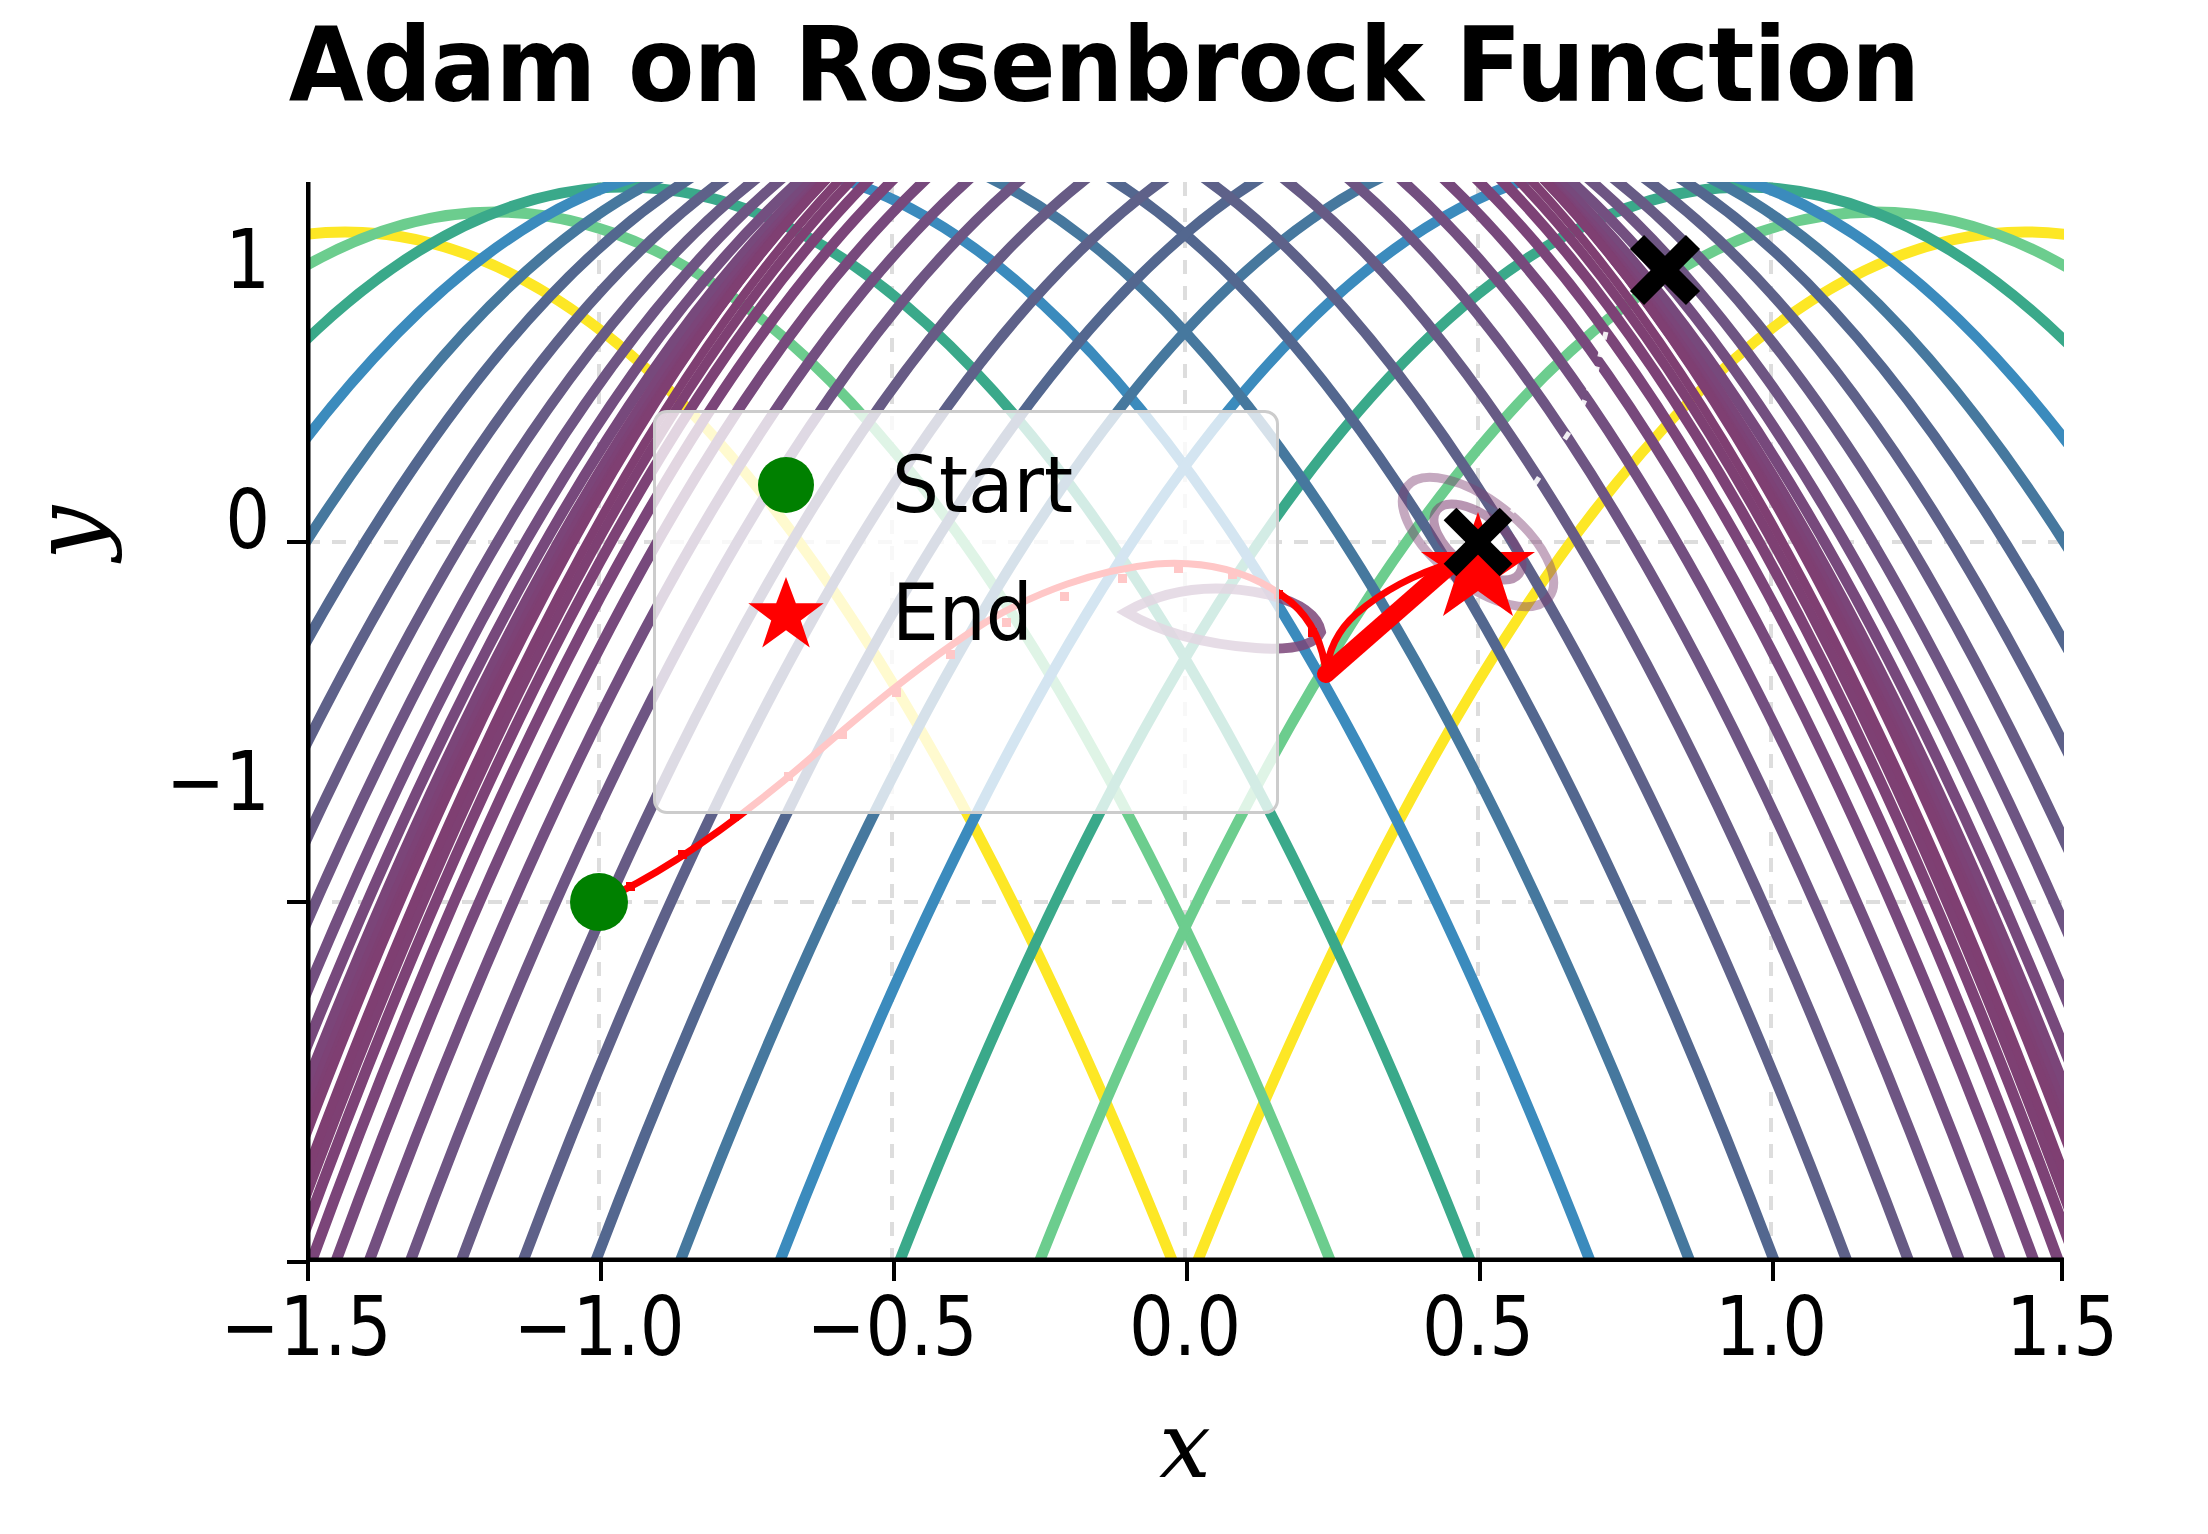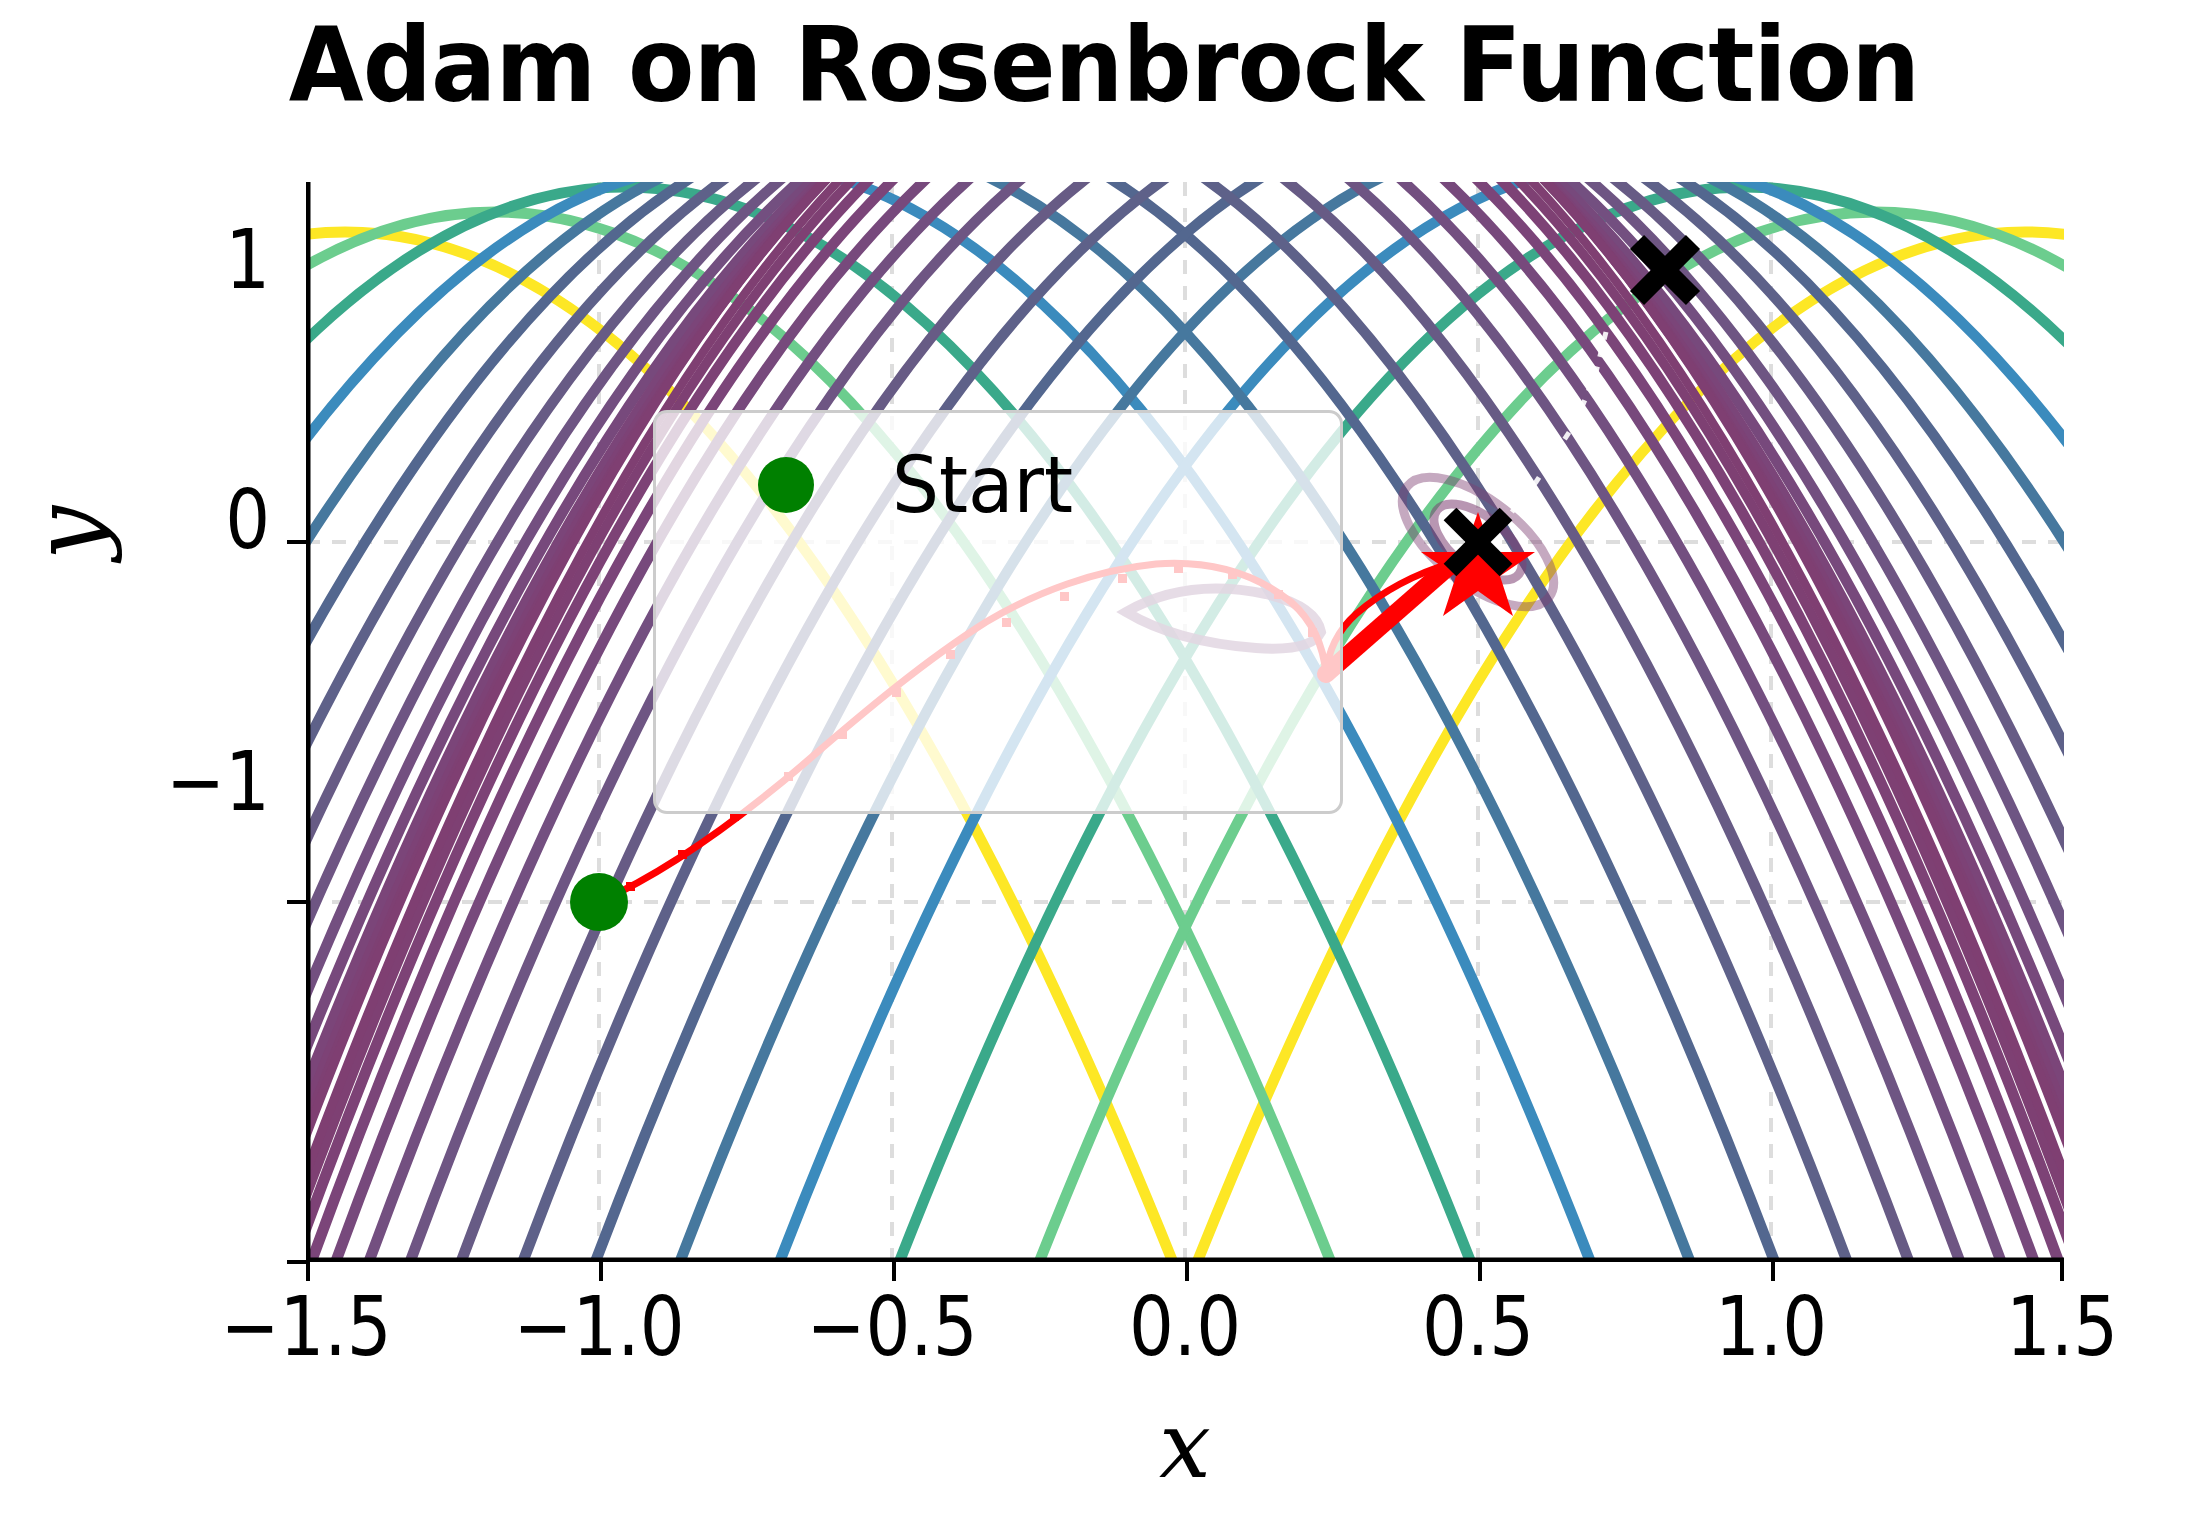--- a/index.html
+++ b/index.html
@@ -120,21 +120,21 @@
     transform-origin: left top;
     line-height: 1;
     white-space: nowrap;
   }
 
   
   #legend {
     position: absolute;
     left: 347px;
     top: 228px;
-    width: 690px;
+    width: 626px;
     height: 404px;
     background: rgba(255,255,255,0.78);
     border: 3px solid #cccccc;
     border-radius: 14px;
     box-sizing: border-box;
   }
   .legend-row {
     position: absolute;
     left: 0;
     width: 100%;
@@ -312,20 +312,28 @@
 
     <div id="legend">
       <div class="legend-row" style="top:12px;">
         <div class="legend-marker">
           <svg width="70" height="70" viewBox="0 0 70 70">
               <circle cx="35" cy="35" r="28" fill="#008000"></circle>
             </svg>
         </div>
         <div class="legend-text">Start</div>
       </div>
+      <div class="legend-row" style="top:140px;">
+        <div class="legend-marker">
+          <svg width="82" height="82" viewBox="0 0 100 100">
+            <polygon points="50,6 62,38 96,38 68,59 79,92 50,71 21,92 32,59 4,38 38,38" fill="#ff0000"></polygon>
+          </svg>
+        </div>
+        <div class="legend-text">End</div>
+      </div>
     </div>
 
   </div>
 
   <div id="xlabel">x</div>
   <div id="ylabel">y</div>
 
 </div>
 
 </body></html>

